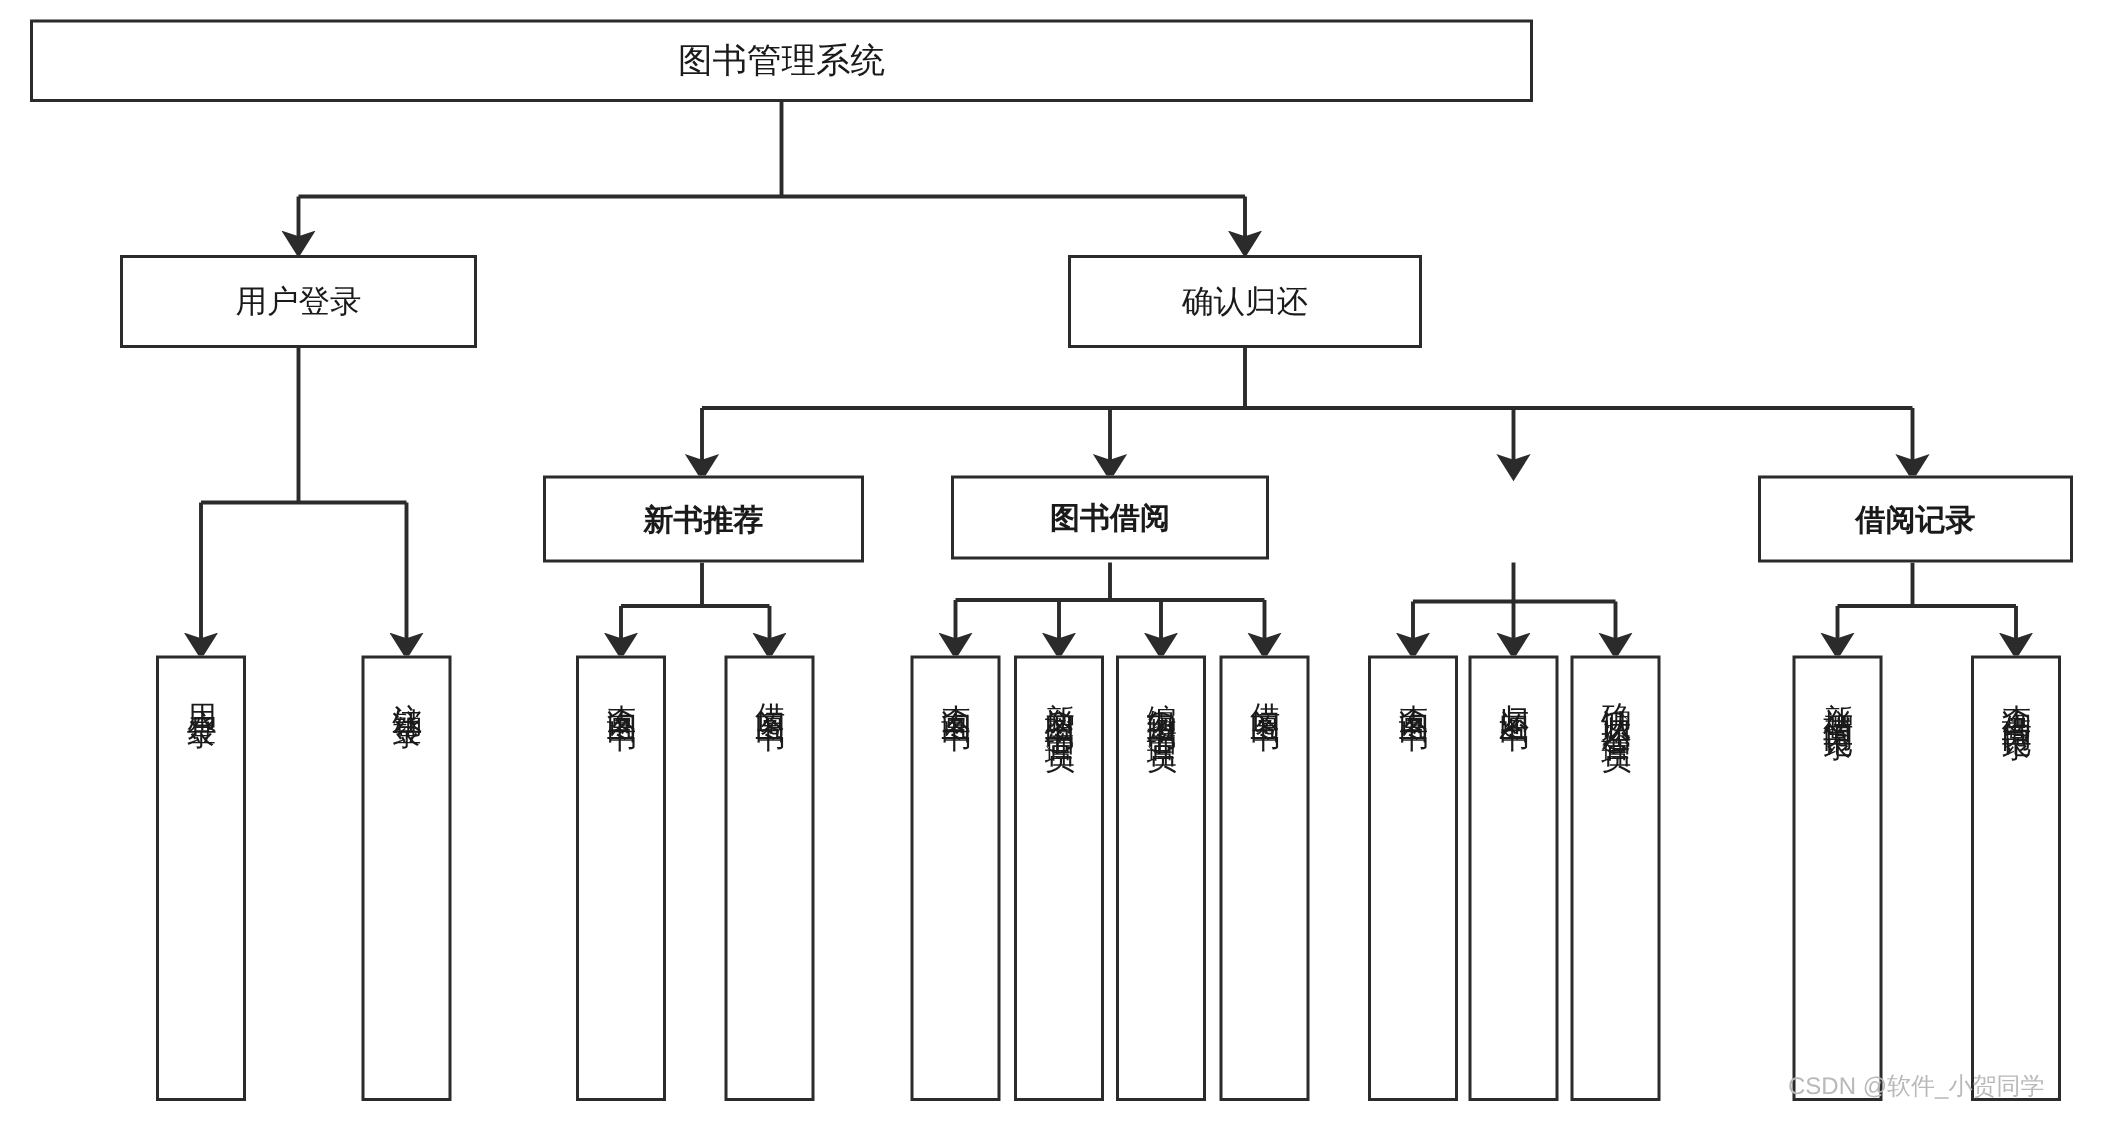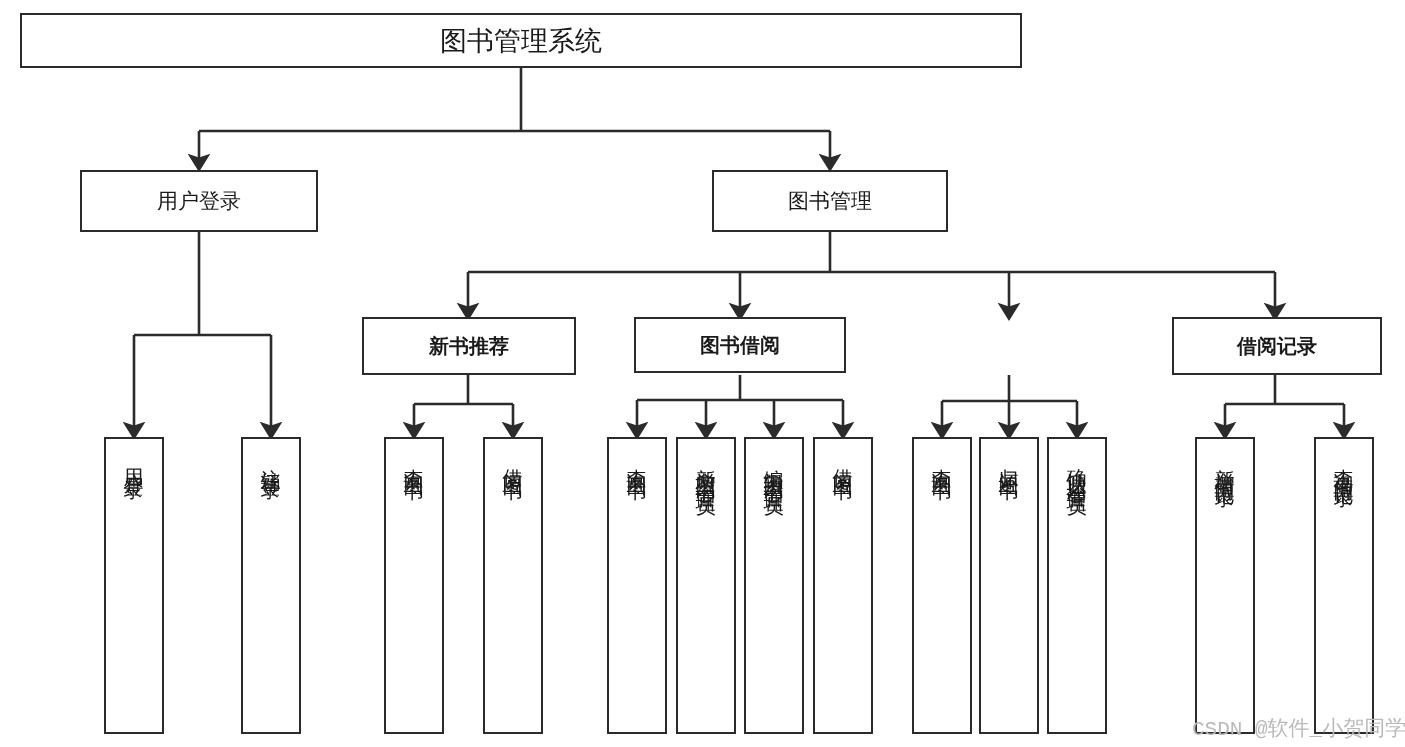--- a/index.html
+++ b/index.html
@@ -31,21 +31,21 @@
     box-sizing: border-box;
     background: #ffffff;
     border: 2.5px solid #2b2b2b;
     display: flex;
     align-items: center;
     justify-content: center;
     color: #1a1a1a;
     z-index: 2;
   }
   .node.root {
-    font-size: 27px;
+    font-size: 23px;
   }
   .node.level2 {
     font-size: 21px;
   }
   .node.level3 {
     font-size: 20px;
     font-weight: bold;
   }
   .node.leaf {
     font-size: 20px;
@@ -57,25 +57,24 @@
     writing-mode: vertical-rl;
     text-orientation: upright;
     letter-spacing: 4px;
     line-height: 1;
     white-space: nowrap;
   }
   .watermark {
     position: absolute;
     left: 1192px;
     top: 714px;
-    font-size: 21px;
+    font-size: 16px;
     color: #b9b9b9;
     white-space: nowrap;
     z-index: 5;
-    font-family: Liberation Mono, monospace;
   }
 </style>
 </head>
 <body>
 
 <div id="canvas">
 
   <svg id="wires" viewBox="0 0 1405 747">
     <defs>
       <marker id="arrow" markerWidth="10" markerHeight="10" refX="3.2" refY="5" orient="auto" markerUnits="strokeWidth">
@@ -127,21 +126,21 @@
   </svg>
 
   <div class="node root" style="left:20px; top:13px; width:1002px; height:55px;">
     <span>图书管理系统</span>
   </div>
 
   <div class="node level2" style="left:80px; top:170px; width:238px; height:62px;">
     <span>用户登录</span>
   </div>
   <div class="node level2" style="left:712px; top:170px; width:236px; height:62px;">
-    <span>图书管理</span>
+    <span>确认归还</span>
   </div>
 
   <div class="node level3" style="left:362px; top:317px; width:214px; height:58px;">
     <span>新书推荐</span>
   </div>
   <div class="node level3" style="left:634px; top:317px; width:212px; height:56px;">
     <span>图书借阅</span>
   </div>
   <div class="node level3" style="left:1172px; top:317px; width:210px; height:58px;">
     <span>借阅记录</span>

